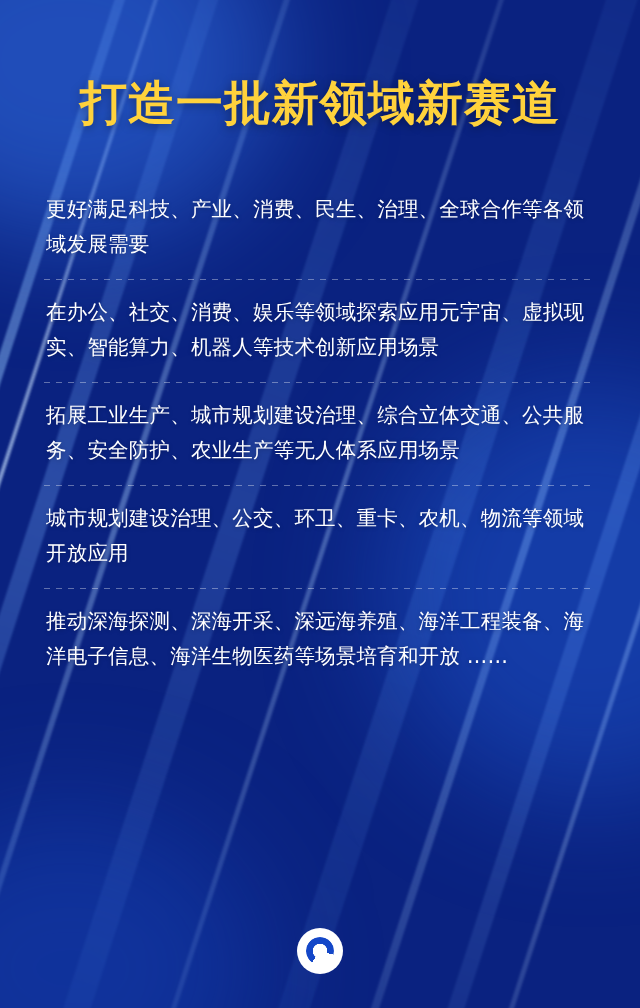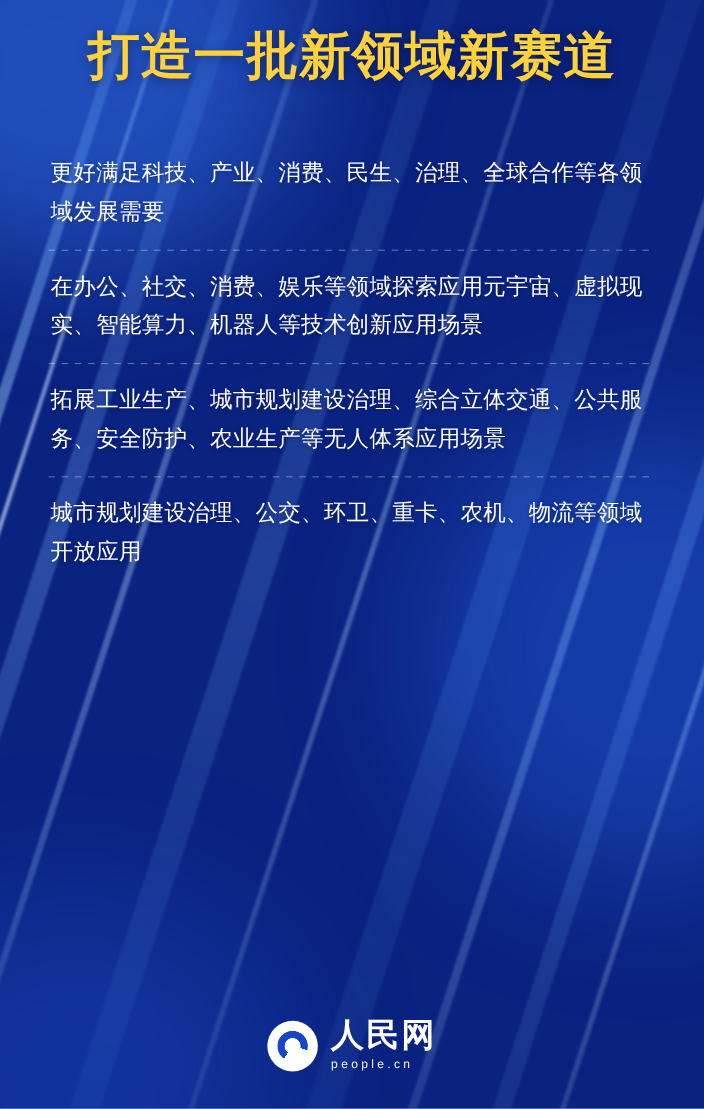--- a/index.html
+++ b/index.html
@@ -39,21 +39,21 @@
   }
   .glow {
     position: absolute;
     border-radius: 50%;
     filter: blur(60px);
     pointer-events: none;
   }
 
   .title-wrap {
     position: relative;
-    padding-top: 20px;
+    padding-top: 72px;
     text-align: center;
   }
   .title {
     color: #ffd23c;
     font-family: "DejaVu Sans", "Liberation Sans", sans-serif;
     font-weight: bold;
     font-size: 47px;
     line-height: 62px;
     letter-spacing: 1px;
     text-shadow: 0 2px 10px rgba(0,0,0,0.35);
@@ -178,23 +178,22 @@
     </div>
     <div class="item">
       <div class="item-text">在办公、社交、消费、娱乐等领域探索应用元宇宙、虚拟现实、智能算力、机器人等技术创新应用场景</div>
     </div>
     <div class="item">
       <div class="item-text">拓展工业生产、城市规划建设治理、综合立体交通、公共服务、安全防护、农业生产等无人体系应用场景</div>
     </div>
     <div class="item">
       <div class="item-text">城市规划建设治理、公交、环卫、重卡、农机、物流等领域开放应用</div>
     </div>
+    <div class="item">
+      <div class="item-text">推动深海探测、深海开采、深远海养殖、海洋工程装备、海洋电子信息、海洋生物医药等场景培育和开放 ……</div>
+    </div>
   </div>
 
   <div class="footer">
     <div class="logo-mark"></div>
-    <div class="logo-text">
-      <div class="logo-cn">人民网</div>
-      <div class="logo-en">people.cn</div>
-    </div>
   </div>
 
 </div>
 
 </body></html>

